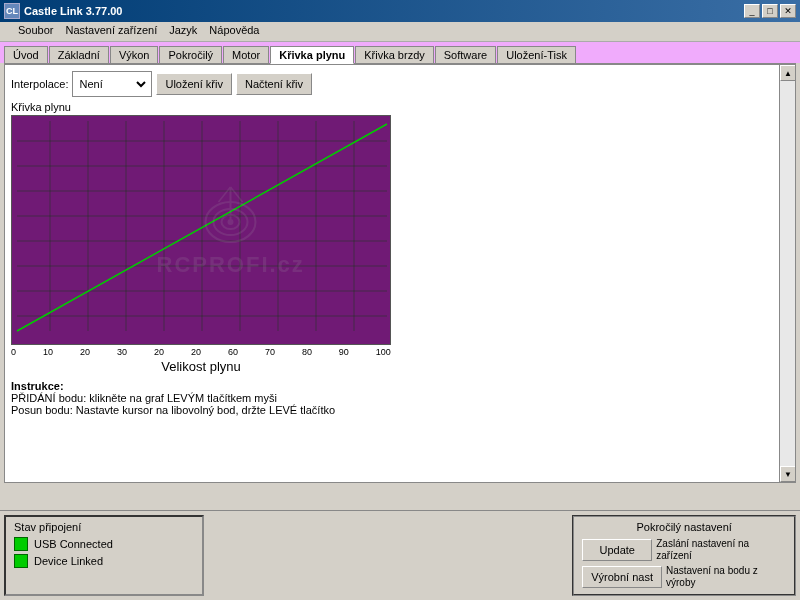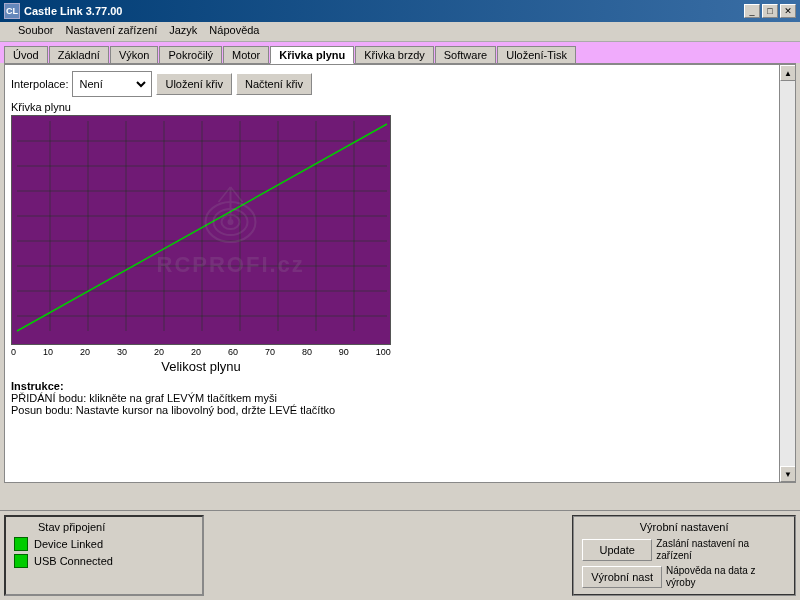--- a/index.html
+++ b/index.html
@@ -242,21 +242,20 @@
     .status-panel {
       border: 2px inset #888;
       margin: 4px;
       padding: 4px 8px;
       flex: 1;
       max-width: 200px;
     }
     .status-title {
       font-size: 11px;
       margin-bottom: 4px;
-      margin-left: 24px;
     }
     .status-item {
       display: flex;
       align-items: center;
       gap: 6px;
       margin-bottom: 3px;
       font-size: 11px;
     }
     .status-led {
       width: 14px;
@@ -444,32 +443,32 @@
     <div>Posun bodu: Nastavte kursor na libovolný bod, držte LEVÉ tlačítko</div>
   </div>
 </div>
 
 <div class="bottom-bar">
 
   <div class="status-panel">
     <div class="status-title">Stav připojení</div>
     <div class="status-item">
       <div class="status-led"></div>
-      <span>Device Linked</span>
+      <span>USB Connected</span>
     </div>
     <div class="status-item">
       <div class="status-led"></div>
-      <span>USB Connected</span>
+      <span>Device Linked</span>
     </div>
   </div>
 
   <div class="controls-panel">
-    <div class="controls-title">Výrobní nastavení</div>
+    <div class="controls-title">Pokročilý nastavení</div>
     <div class="controls-row">
       <button class="ctrl-btn">Update</button>
       <span class="ctrl-label">Zaslání nastavení na zařízení</span>
     </div>
     <div class="controls-row">
       <button class="ctrl-btn">Výrobní nast</button>
-      <span class="ctrl-label">Nápověda na data z výroby</span>
+      <span class="ctrl-label">Nastavení na bodu z výroby</span>
     </div>
   </div>
 </div>
 
 </body></html>

